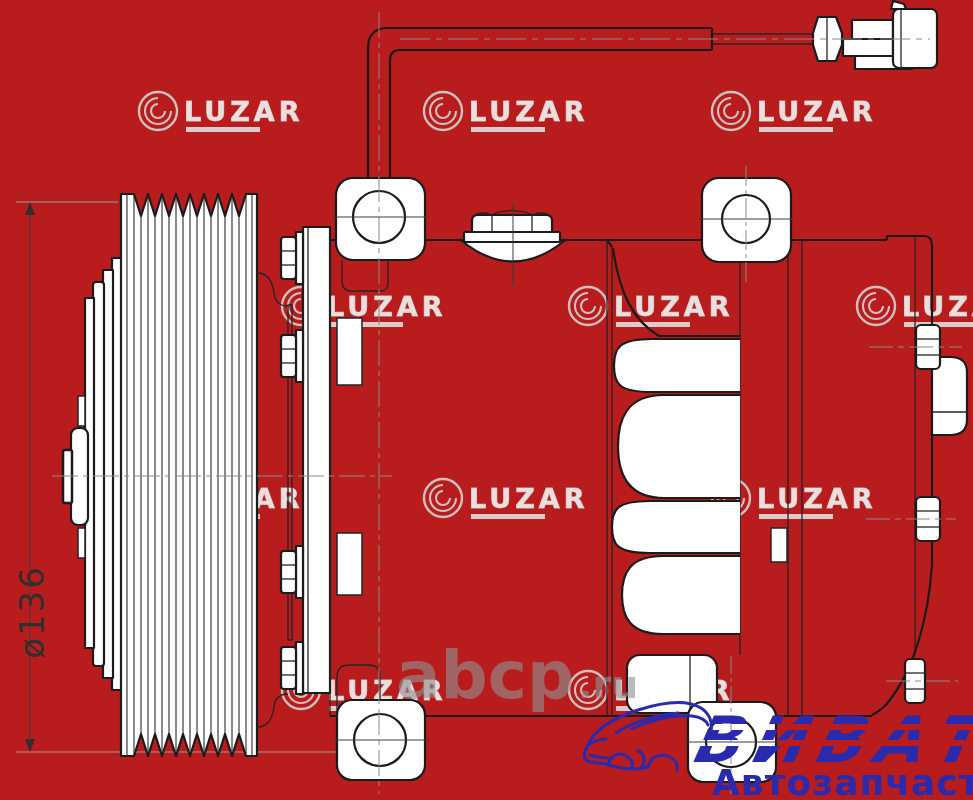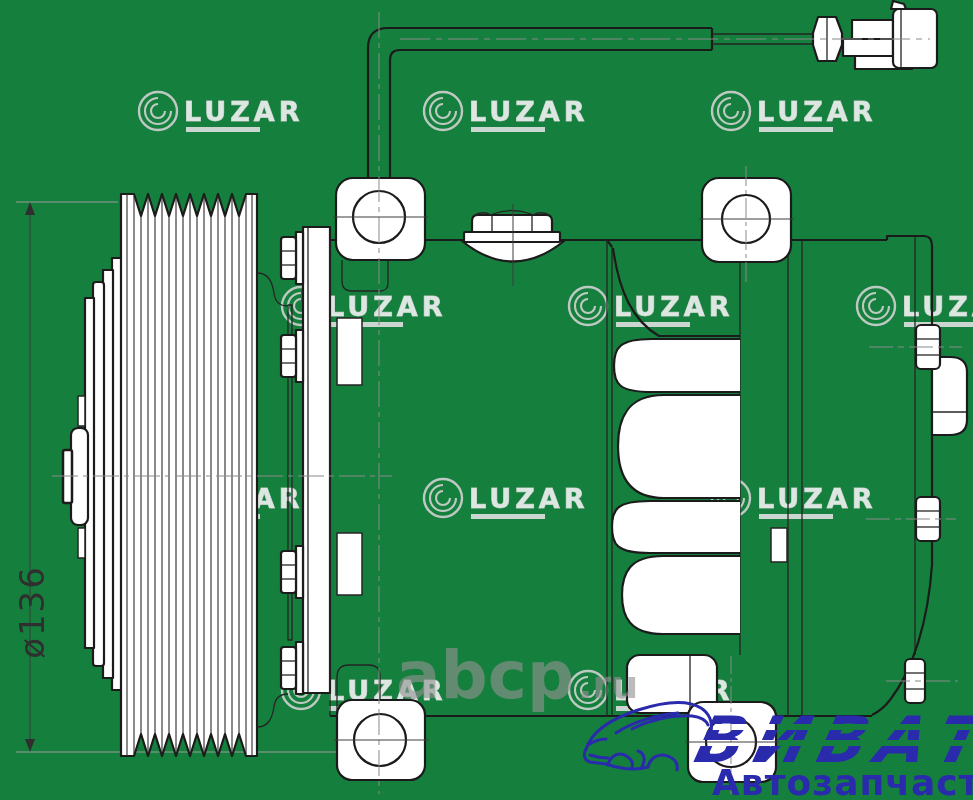--- a/index.html
+++ b/index.html
@@ -1,16 +1,16 @@
 <!DOCTYPE html>
 <html><head>
 <meta charset="utf-8">
 <style>
   html,body{margin:0;padding:0;background:#ffffff;}
-  #stage{position:relative;width:973px;height:800px;background:#15803d;overflow:hidden;
+  #stage{position:relative;width:973px;height:800px;background:#b91c1c;overflow:hidden;
          font-family:"DejaVu Sans","Liberation Sans",sans-serif;}
   svg{display:block;}
   
   .s-main{fill:none;stroke:#1b1b1b;stroke-width:2.2;stroke-linejoin:round;}
   .s-mainf{fill:#ffffff;stroke:#1b1b1b;stroke-width:2.2;stroke-linejoin:round;}
   .s-in{fill:none;stroke:#242424;stroke-width:1.3;stroke-linejoin:round;}
   .s-inf{fill:#ffffff;stroke:#242424;stroke-width:1.5;stroke-linejoin:round;}
   .rib{stroke:#2a2a2a;stroke-width:1.1;}
   .ext{stroke:#9c9c9c;stroke-width:1;}
   .cl{stroke:#8a8a8a;stroke-width:1;fill:none;}

